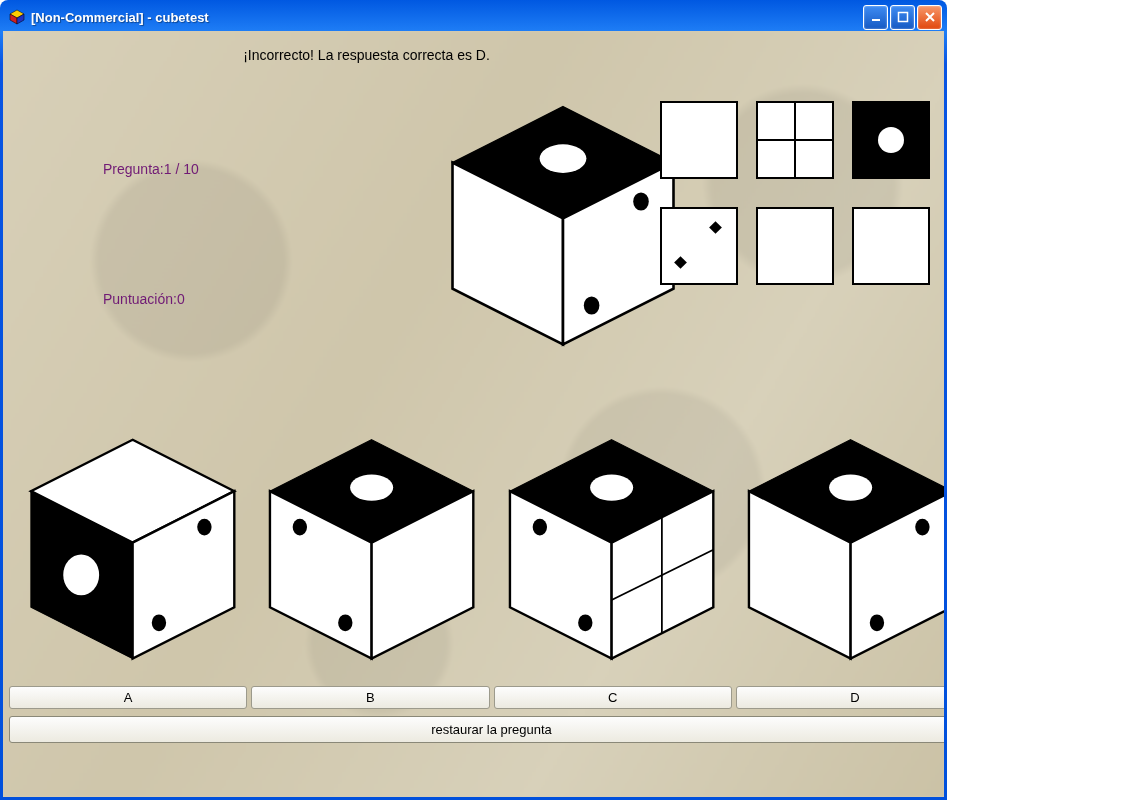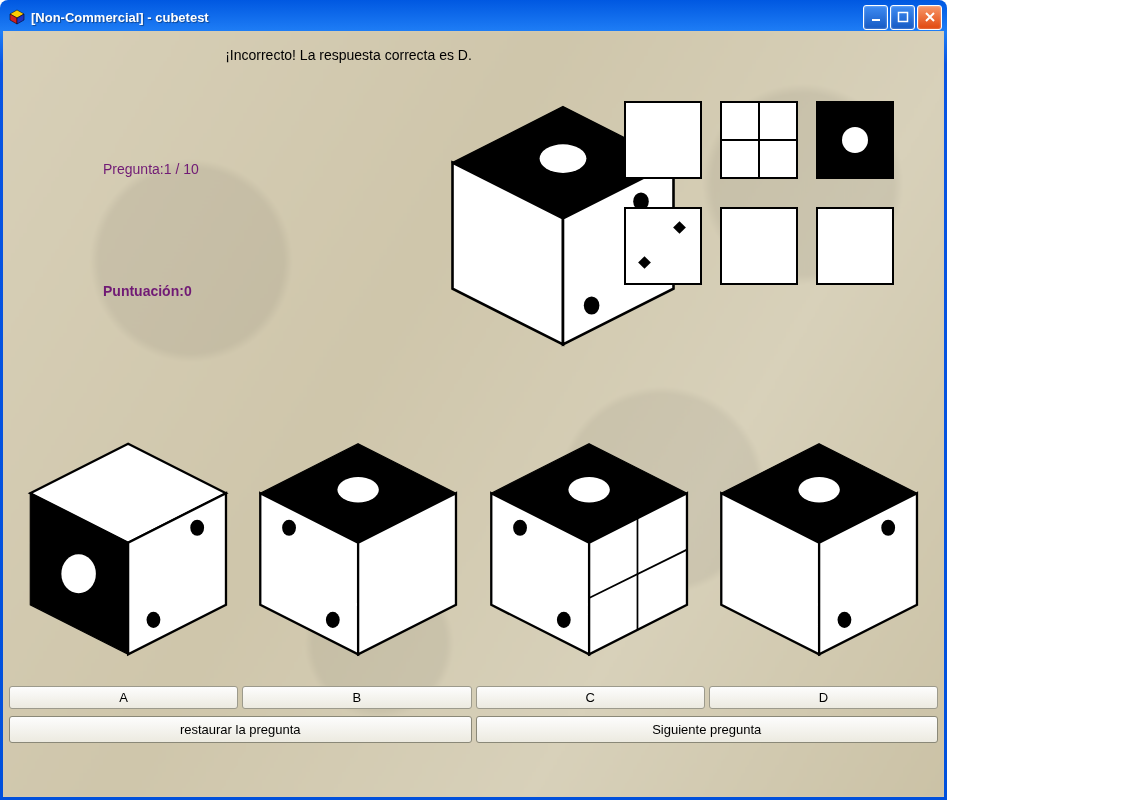--- a/index.html
+++ b/index.html
@@ -56,36 +56,36 @@
     content:"";
     position:absolute; inset:0;
     background:
       radial-gradient(circle at 20% 30%, rgba(0,0,0,.06) 0 10%, transparent 11%) ,
       radial-gradient(circle at 70% 60%, rgba(0,0,0,.05) 0 12%, transparent 13%),
       radial-gradient(circle at 40% 80%, rgba(0,0,0,.05) 0 8%, transparent 9%),
       radial-gradient(circle at 85% 20%, rgba(0,0,0,.06) 0 9%, transparent 10%),
       linear-gradient(120deg, #d8d0b8, #cfc6ab 40%, #d8d1ba 70%, #cbc2a6);
     filter: blur(1px);
   }
-  .content { position: relative; width: 100%; height: 100%; }
+  .content { position: relative; width: 100%; height: 100%; padding-left: 36px; }
 
   .feedback {
     position: absolute;
     top: 16px; left: 0; right: 250px;
     text-align: center;
     font-size: 14px;
     color: #000;
   }
   .info {
     position:absolute; left: 100px;
     font-size: 14px;
     color:#701a75;
   }
   .info.q { top: 130px; }
-  .info.s { top: 252px; font-weight: bold; }
+  .info.s { top: 260px; }
 
   .main-cube {
     position:absolute;
     left: 430px; top: 60px;
     width: 260px; height: 260px;
   }
   .legend {
     position:absolute;
     right: 40px; top: 70px;
     width: 280px;
@@ -272,17 +272,16 @@
 
     <div class="label-row">
       <div class="label-btn">A</div>
       <div class="label-btn">B</div>
       <div class="label-btn">C</div>
       <div class="label-btn">D</div>
     </div>
 
     <div class="bottom-row">
       <div class="big-btn">restaurar la pregunta</div>
-      <div class="big-btn">Siguiente pregunta</div>
     </div>
    </div>
   </div>
 </div>
 
 </body></html>

